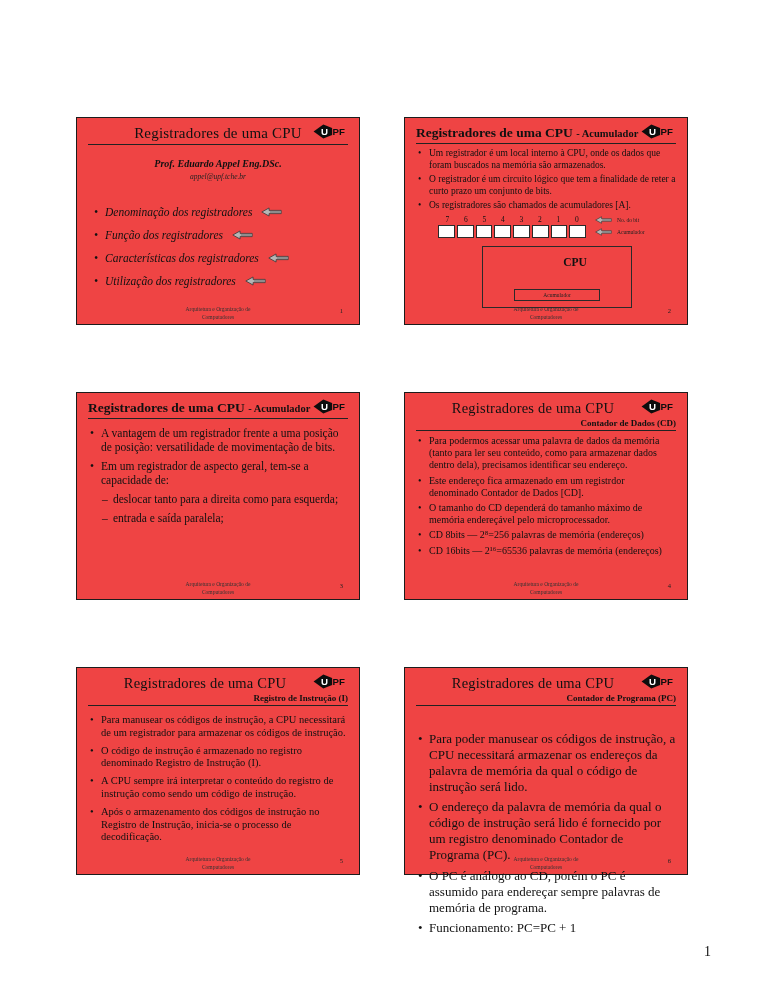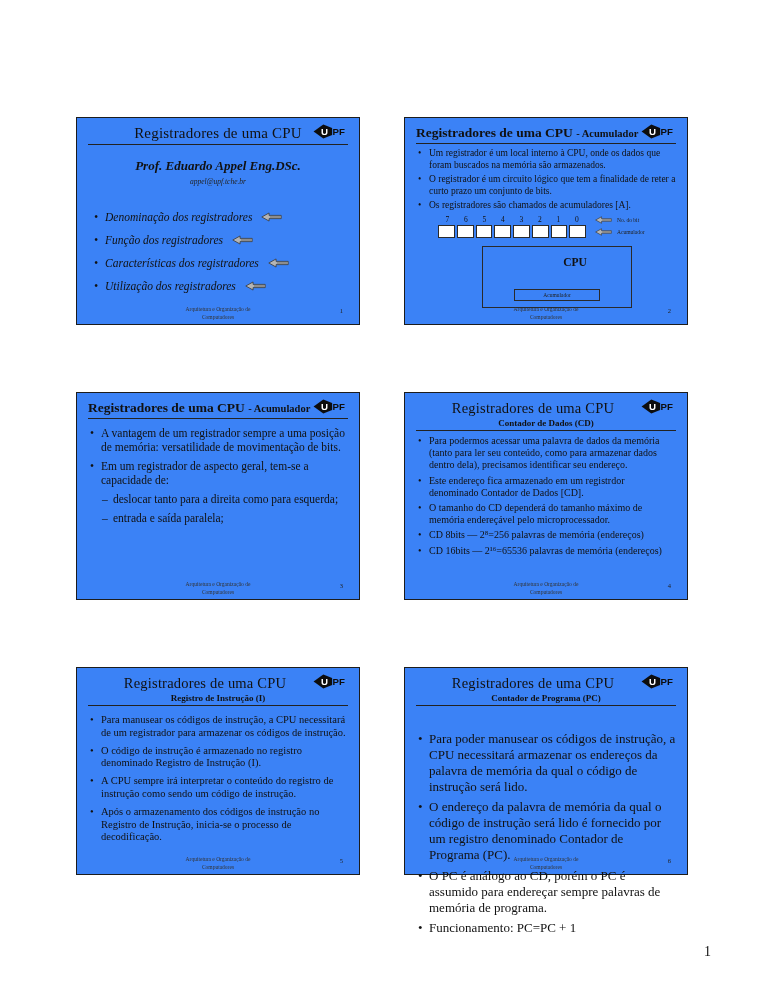--- a/index.html
+++ b/index.html
@@ -1,32 +1,32 @@
 <!DOCTYPE html>
 <html><head>
 <meta charset="utf-8">
 <style>
   html,body{margin:0;padding:0;background:#ffffff;}
   body{width:768px;height:994px;font-family:"Liberation Serif",serif;color:#111;}
   .page{position:relative;width:768px;height:994px;background:#fff;overflow:hidden;}
-  .slide{position:absolute;width:284px;height:208px;background:#3b82f6;border:1.4px solid #1c1c1c;
+  .slide{position:absolute;width:284px;height:208px;background:#ef4444;border:1.4px solid #1c1c1c;
          box-sizing:border-box;padding:7px 11px 14px 11px;}
   .s1{left:76px;top:117px;} .s2{left:404px;top:117px;}
   .s3{left:76px;top:392px;} .s4{left:404px;top:392px;}
   .s5{left:76px;top:667px;} .s6{left:404px;top:667px;}
 
   .head{position:relative;border-bottom:1.4px solid #222;padding-bottom:2px;}
   .logo{position:absolute;top:-1px;right:-5px;line-height:0;}
   .title-c{text-align:center;font-size:14.5px;letter-spacing:.2px;padding-right:26px;}
   .s1 .title-c{font-size:15px;padding-right:0;}
   .title-l{text-align:left;font-size:13.5px;font-weight:bold;}
   .suffix{font-size:10.5px;font-weight:bold;}
-  .subtitle{text-align:center;font-weight:bold;font-size:9px;margin-top:1px;}
-
-  .author{text-align:center;font-weight:bold;font-style:italic;font-size:13px;margin-top:13px;}
+  .subtitle{text-align:right;font-weight:bold;font-size:9px;margin-top:1px;}
+
+  .author{text-align:center;font-weight:bold;font-style:italic;font-size:10px;margin-top:13px;}
   .email{text-align:center;font-style:italic;font-size:7.5px;margin-top:3px;color:#222;}
 
   ul.bullets{list-style:none;margin:0;padding:0;}
   ul.bullets li{position:relative;padding-left:13px;line-height:1.22;}
   ul.bullets li::before{content:"\2022";position:absolute;left:2px;top:0;}
   ul.bullets li.sub{padding-left:25px;}
   ul.bullets li.sub::before{content:"\2013";left:14px;}
 
   .s1 ul.bullets{margin:24px 0 0 4px;font-style:italic;font-size:11.5px;}
   .s1 ul.bullets li{margin-bottom:9px;}
@@ -179,21 +179,21 @@
       <div class="title-l"><span>Registradores de uma CPU</span> <span class="suffix">- Acumulador</span></div>
       <span class="logo">
         <svg viewBox="0 0 44 17" width="40" height="15" aria-hidden="true">
           <polygon points="0,8.5 11,0.5 21,4.5 21,12.5 11,16.5" fill="#0d0d0d"></polygon>
           <text x="12.5" y="12.8" font-size="11" font-weight="bold" fill="#ffffff" text-anchor="middle" font-family="Liberation Sans,sans-serif">U</text>
           <text x="21.5" y="12.8" font-size="11" font-weight="bold" fill="#0d0d0d" font-family="Liberation Sans,sans-serif">PF</text>
         </svg>
       </span>
     </div>
     <ul class="bullets">
-      <li><span>A vantagem de um registrador sempre a uma posição de memória: versatilidade de movimentação de bits.</span></li>
+      <li><span>A vantagem de um registrador frente a uma posição de posição: versatilidade de movimentação de bits.</span></li>
       <li><span>Em um registrador de aspecto geral, tem-se a capacidade de:</span></li>
       <li class="sub"><span>deslocar tanto para a direita como para esquerda;</span></li>
       <li class="sub"><span>entrada e saída paralela;</span></li>
     </ul>
     <div class="slide-footer">
       <div>Arquitetura e Organização de</div>
       <div>Computadores</div>
       <span class="slide-num">3</span>
     </div>
   </div>

